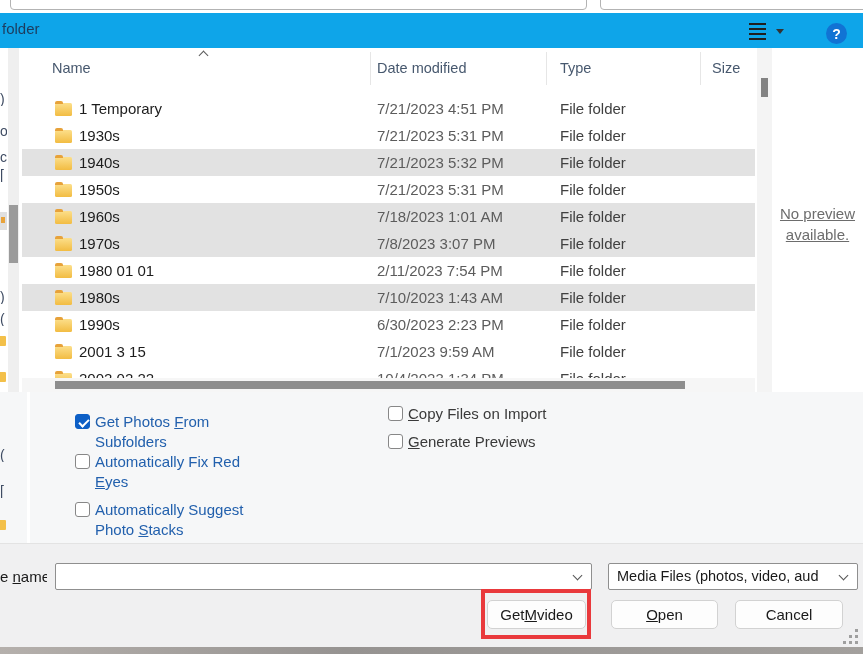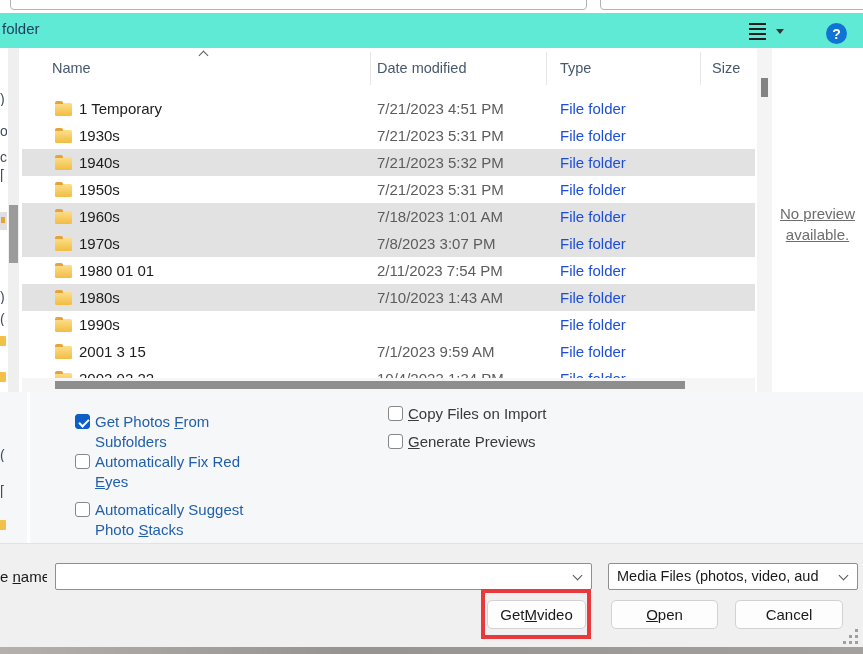--- a/index.html
+++ b/index.html
@@ -8,21 +8,21 @@
     font-family:"Liberation Sans", sans-serif;color:#1c1c1c;
   }
   .screen *{box-sizing:border-box;}
 
   
   .top-input{position:absolute;top:-18px;height:28px;background:#fff;border:1px solid #b3b3b3;border-radius:4px;}
   .ti-left{left:10px;width:577px;}
   .ti-right{left:600px;width:275px;}
 
   
-  .toolbar{position:absolute;left:0;top:13px;width:863px;height:35px;background:#5eead4;}
+  .toolbar{position:absolute;left:0;top:13px;width:863px;height:35px;background:#0ea5e9;}
   .folder-label{position:absolute;left:2px;top:7px;font-size:15px;color:#1d3c5e;}
   .list-icon{position:absolute;left:749px;top:10px;width:17px;height:17px;
     background:repeating-linear-gradient(to bottom,#1f1f1f 0 2px,transparent 2px 5px);}
   .caret-down{position:absolute;left:776px;top:16px;width:0;height:0;
     border-left:4px solid transparent;border-right:4px solid transparent;border-top:5px solid #333;}
   .help-btn{position:absolute;left:826px;top:10px;width:21px;height:21px;border-radius:50%;
     background:var(--accent,#1173d4);color:#fff;font-size:14px;font-weight:bold;
     display:flex;align-items:center;justify-content:center;}
 
   
@@ -44,21 +44,21 @@
   .vdiv{position:absolute;top:4px;width:1px;height:33px;background:#e6e6e6;}
   .d1{left:348px;} .d2{left:524px;} .d3{left:678px;}
 
   #rows{position:absolute;left:0;top:47px;width:733px;}
   .row{position:relative;width:733px;height:27px;font-size:15px;}
   .row.selected{background:#e2e2e2;}
   .row.partial{height:13px;overflow:hidden;}
   .cell{position:absolute;top:0;line-height:27px;white-space:nowrap;}
   .cname{left:57px;color:#1c1c1c;}
   .cdate{left:355px;color:#5c5c5c;}
-  .ctype{left:538px;color:#1d4ed8;}
+  .ctype{left:538px;color:#404040;}
   .ficon{position:absolute;left:33px;top:8px;width:17px;height:13px;border-radius:1.5px;
     background:linear-gradient(180deg,#fcdf8b,#f2bc42);}
   .ficon::before{content:"";position:absolute;left:0;top:-2px;width:8px;height:3px;
     background:#e7a23a;border-radius:2px 2px 0 0;}
 
   .hscroll{position:absolute;left:0;top:330px;width:733px;height:14px;background:#f6f6f6;}
   .hthumb{position:absolute;left:33px;top:3px;width:630px;height:8px;background:#8e8e8e;}
   .vscroll{position:absolute;left:757px;top:48px;width:15px;height:344px;background:#f4f4f4;}
   .vthumb{position:absolute;left:4px;top:30px;width:7px;height:19px;background:#838383;}
 
@@ -194,20 +194,21 @@
         </div>
         <div class="row selected">
           <span class="ficon"></span>
           <span class="cell cname">1980s</span>
           <span class="cell cdate">7/10/2023 1:43 AM</span>
           <span class="cell ctype">File folder</span>
         </div>
         <div class="row">
           <span class="ficon"></span>
           <span class="cell cname">1990s</span>
+          <span class="cell cdate">6/30/2023 2:23 PM</span>
           <span class="cell ctype">File folder</span>
         </div>
         <div class="row">
           <span class="ficon"></span>
           <span class="cell cname">2001 3 15</span>
           <span class="cell cdate">7/1/2023 9:59 AM</span>
           <span class="cell ctype">File folder</span>
         </div>
         <div class="row partial">
           <span class="ficon"></span>

